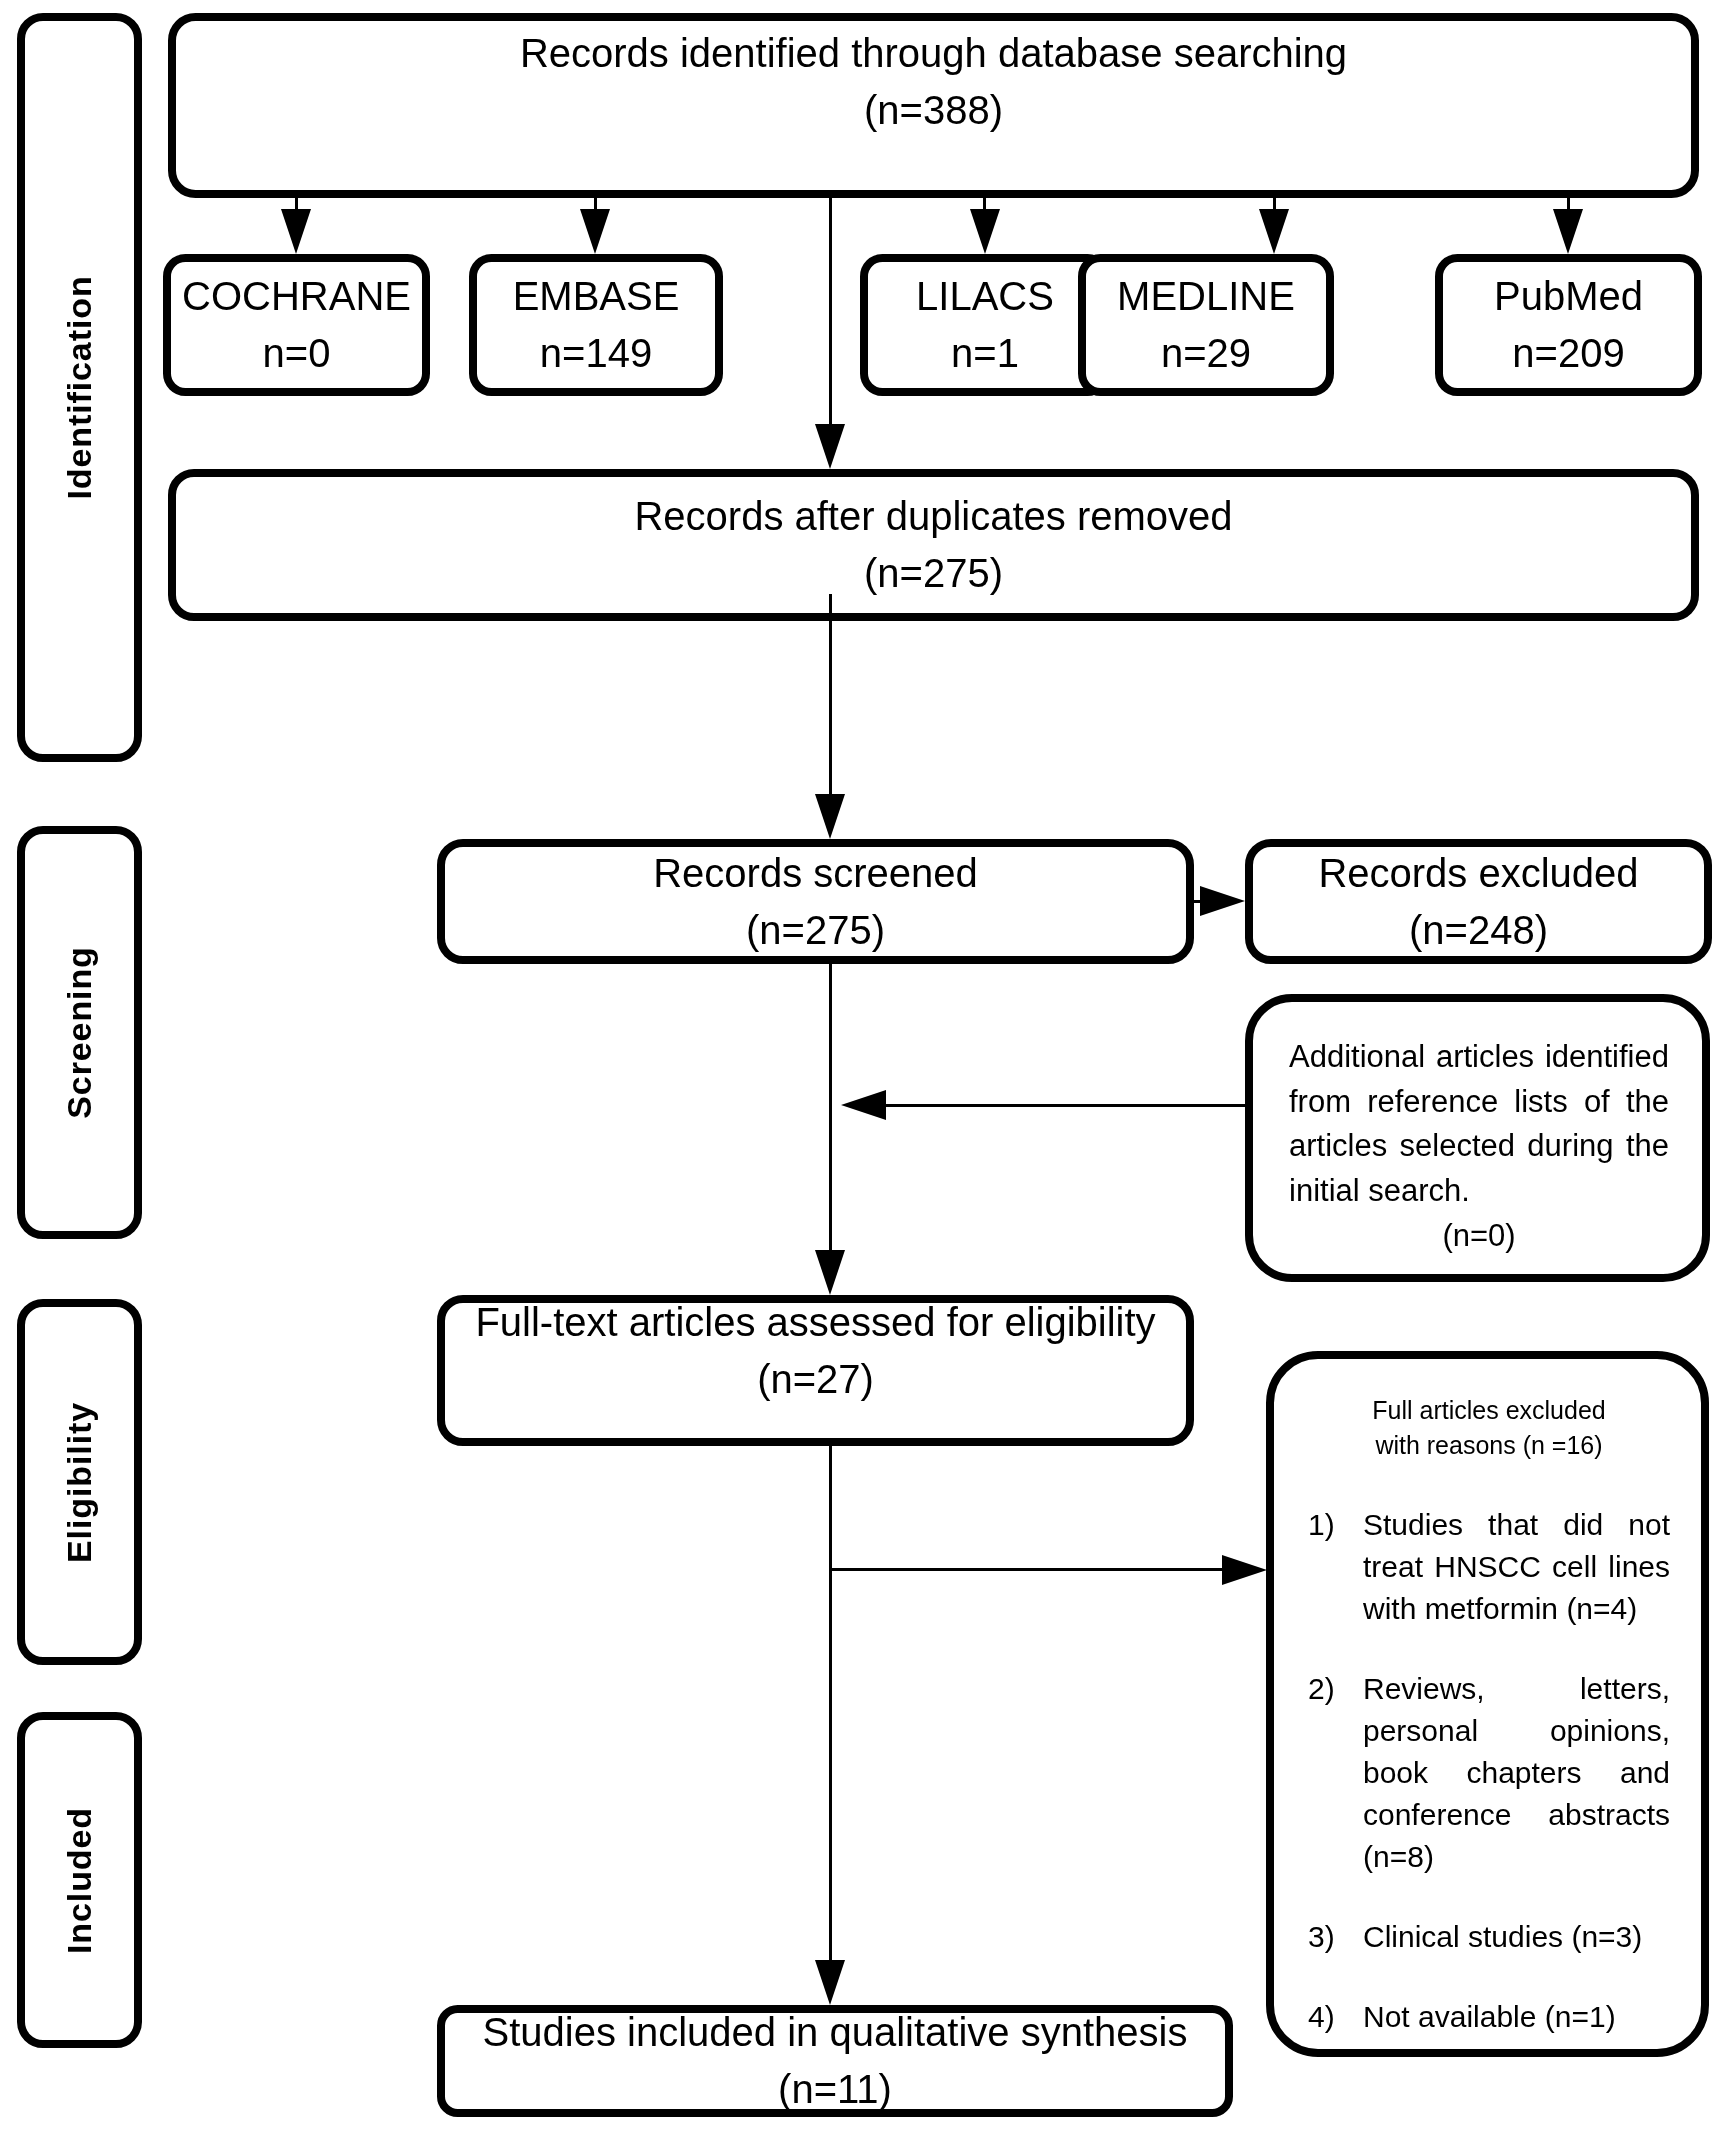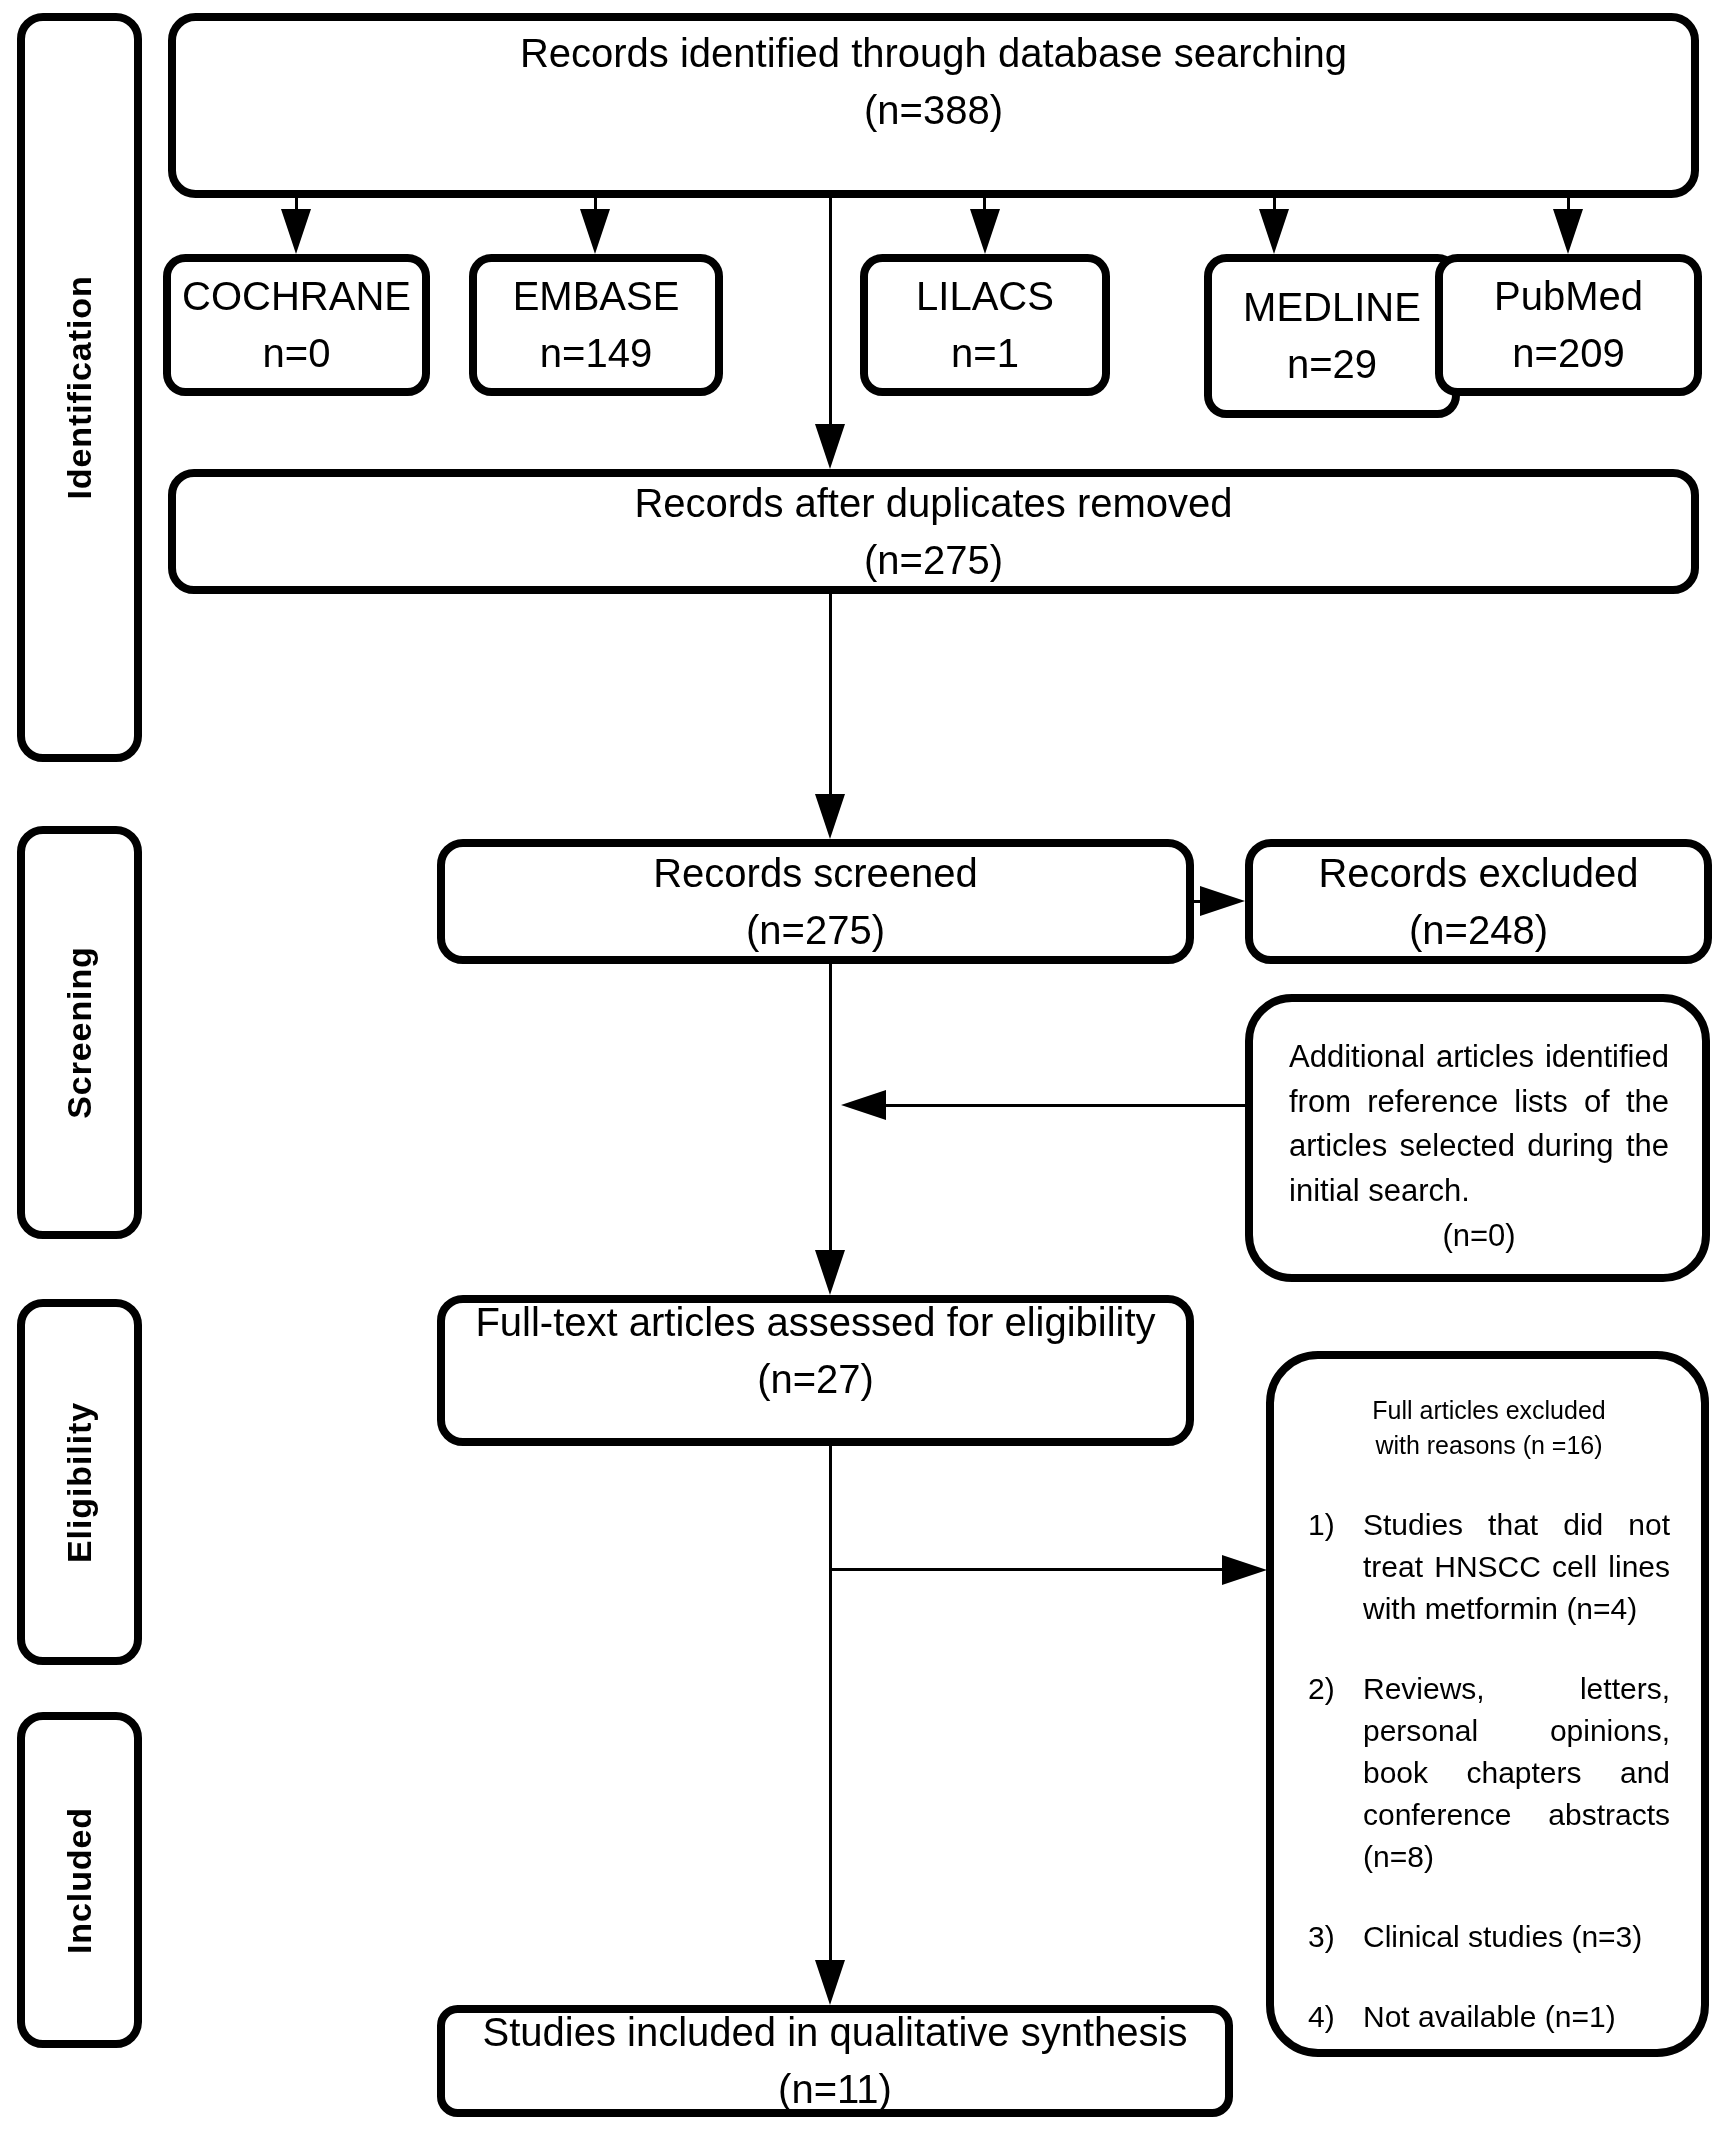--- a/index.html
+++ b/index.html
@@ -140,30 +140,30 @@
     <div class="bt">n=0</div>
   </div>
   <div class="box roundy" style="left:469px;top:254px;width:254px;height:142px;">
     <div class="bt">EMBASE</div>
     <div class="bt">n=149</div>
   </div>
   <div class="box roundy" style="left:860px;top:254px;width:250px;height:142px;">
     <div class="bt">LILACS</div>
     <div class="bt">n=1</div>
   </div>
-  <div class="box roundy" style="left:1204px;top:254px;width:256px;height:164px;">
+  <div class="box roundy" style="left:1078px;top:254px;width:256px;height:142px;">
     <div class="bt">MEDLINE</div>
     <div class="bt">n=29</div>
   </div>
   <div class="box roundy" style="left:1435px;top:254px;width:267px;height:142px;">
     <div class="bt">PubMed</div>
     <div class="bt">n=209</div>
   </div>
 
-  <div class="box" style="left:168px;top:469px;width:1531px;height:125px;border-radius:26px;">
+  <div class="box" style="left:168px;top:469px;width:1531px;height:152px;border-radius:26px;">
     <div class="bt">Records after duplicates removed</div>
     <div class="bt">(n=275)</div>
   </div>
 
   <div class="vline" style="left:829px;top:594px;height:205px;"></div>
   <div class="head-down" style="left:815px;top:794px;"></div>
 
   <div class="box" style="left:437px;top:839px;width:757px;height:125px;border-radius:26px;">
     <div class="bt">Records screened</div>
     <div class="bt">(n=275)</div>

